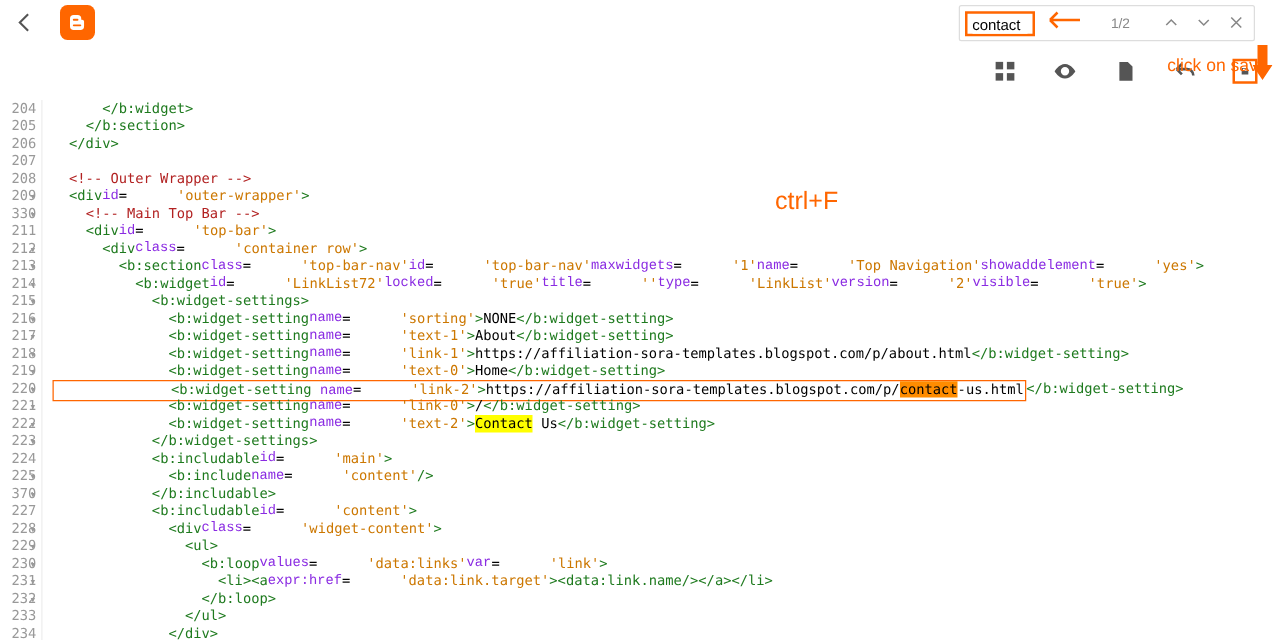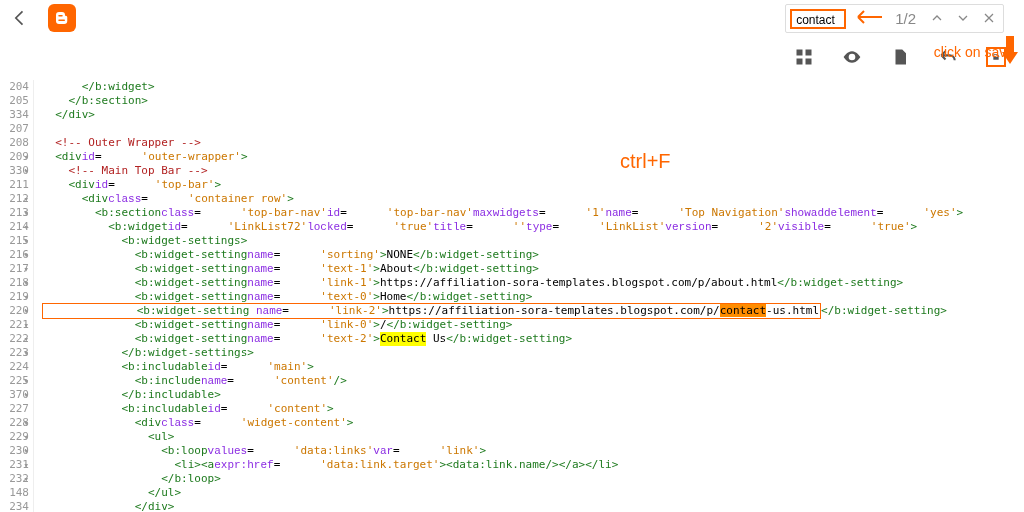--- a/index.html
+++ b/index.html
@@ -4,34 +4,34 @@
 <style>
   * { margin: 0; padding: 0; box-sizing: border-box; }
   body { font-family: Arial, sans-serif; font-size: 13px; background: #fff; width: 1024px; height: 512px; overflow: hidden; position: relative; }
   .header { height: 36px; display: flex; align-items: center; padding: 0 8px; position: relative; }
   .back-arrow { width: 24px; height: 24px; margin-right: 16px; cursor: pointer; display:flex; align-items:center; justify-content:center; color:#555;}
   .logo { width: 28px; height: 28px; background: #ff6600; border-radius: 6px; display: flex; align-items: center; justify-content: center; color: #fff; font-weight: bold; font-size: 18px; }
   .search-box { position: absolute; right: 20px; top: 4px; display: flex; align-items: center; gap: 6px; background:#fff; border:1px solid #ddd; border-radius:2px; padding:2px 4px;}
   .search-input-wrap { border: 2px solid #ff6600; padding: 1px 4px; width: 56px; height:20px;}
   .search-input { border: none; outline: none; font-size: 12px; width: 44px; }
   .search-arrow { color: #ff6600; font-size: 20px; margin-left:4px;}
-  .search-count { color: #888; font-size: 15px; margin: 0 5px; }
+  .search-count { color: #888; font-size: 11px; margin: 0 17px; }
   .search-nav { color: #888; cursor: pointer; padding: 0 4px; font-size:14px;}
   .click-save { position: absolute; right: 10px; top: 44px; color: #ff6600; font-size: 14px; }
   .save-arrow-down { position: absolute; right: 6px; top: 36px; color: #ff6600; font-size: 22px; }
   .toolbar { height: 42px; display: flex; align-items: center; justify-content: flex-end; gap: 28px; padding: 0 18px; }
   .tb-icon { width: 20px; height: 20px; cursor: pointer; color: #555; display:flex; align-items:center; justify-content:center;}
   .save-icon-box { border: 2px solid #ff6600; padding: 4px; }
   .ctrl-f { position: absolute; left: 620px; top: 150px; color: #ff6600; font-size: 20px; font-weight: 300; }
   .editor { display: flex; font-family: 'Consolas','Monaco',monospace; font-size: 11px; line-height: 14px; margin-top: 2px; }
   .gutter { width: 34px; background: #fff; color: #999; text-align: right; padding-right: 4px; border-right:1px solid #eee;}
   .gutter-line { height: 14px; }
   .fold { color:#999; font-size:9px; display:inline-block; width:6px;}
   .code { flex: 1; padding-left: 8px; white-space: pre; }
-  .code-line { height: 14px; display:flex; align-items:center;}
+  .code-line { height: 14px; display:flex; align-items:flex-start;}
   .tag { color: #1e7a1e; }
   .attr { color: #8a2be2; font-family: Liberation Mono, monospace; }
   .val { color: #cc7700; margin-left: 40px; }
   .txt { color: #000; }
   .cmt { color: #b22222; }
   .hl-yellow { background: #ffff00; }
   .hl-orange { background: #ff8c00; color:#000;}
   .box220 { border:1px solid #ff6600; padding:0 1px;}
 </style>
 </head>
@@ -112,21 +112,21 @@
       </svg>
   </div>
 </div>
 
 <div class="ctrl-f">ctrl+F</div>
 
 <div class="editor">
   <div class="gutter" id="gutter">
       <div class="gutter-line">204</div>
       <div class="gutter-line">205</div>
-      <div class="gutter-line">334</div>
+      <div class="gutter-line">206</div>
       <div class="gutter-line">207</div>
       <div class="gutter-line">208 <span class="fold">▾</span></div>
       <div class="gutter-line">209 <span class="fold">▾</span></div>
       <div class="gutter-line">330</div>
       <div class="gutter-line">211 <span class="fold">▾</span></div>
       <div class="gutter-line">212 <span class="fold">▾</span></div>
       <div class="gutter-line">213 <span class="fold">▾</span></div>
       <div class="gutter-line">214 <span class="fold">▾</span></div>
       <div class="gutter-line">215 <span class="fold">▾</span></div>
       <div class="gutter-line">216 <span class="fold">▾</span></div>
@@ -139,17 +139,17 @@
       <div class="gutter-line">223</div>
       <div class="gutter-line">224 <span class="fold">▾</span></div>
       <div class="gutter-line">225 <span class="fold">▾</span></div>
       <div class="gutter-line">370</div>
       <div class="gutter-line">227 <span class="fold">▾</span></div>
       <div class="gutter-line">228 <span class="fold">▾</span></div>
       <div class="gutter-line">229 <span class="fold">▾</span></div>
       <div class="gutter-line">230 <span class="fold">▾</span></div>
       <div class="gutter-line">231 <span class="fold">▾</span></div>
       <div class="gutter-line">232</div>
-      <div class="gutter-line">148</div>
+      <div class="gutter-line">233</div>
       <div class="gutter-line">234</div>
     </div>
   <div class="code" id="code"><div class="code-line">&nbsp;&nbsp;&nbsp;&nbsp;&nbsp;&nbsp;<span class="tag">&lt;/b:widget&gt;</span></div><div class="code-line">&nbsp;&nbsp;&nbsp;&nbsp;<span class="tag">&lt;/b:section&gt;</span></div><div class="code-line">&nbsp;&nbsp;<span class="tag">&lt;/div&gt;</span></div><div class="code-line"></div><div class="code-line">&nbsp;&nbsp;<span class="cmt">&lt;!-- Outer Wrapper --&gt;</span></div><div class="code-line">&nbsp;&nbsp;<span class="tag">&lt;div</span> <span class="attr">id</span>=<span class="val">'outer-wrapper'</span><span class="tag">&gt;</span></div><div class="code-line">&nbsp;&nbsp;&nbsp;&nbsp;<span class="cmt">&lt;!-- Main Top Bar --&gt;</span></div><div class="code-line">&nbsp;&nbsp;&nbsp;&nbsp;<span class="tag">&lt;div</span> <span class="attr">id</span>=<span class="val">'top-bar'</span><span class="tag">&gt;</span></div><div class="code-line">&nbsp;&nbsp;&nbsp;&nbsp;&nbsp;&nbsp;<span class="tag">&lt;div</span> <span class="attr">class</span>=<span class="val">'container row'</span><span class="tag">&gt;</span></div><div class="code-line">&nbsp;&nbsp;&nbsp;&nbsp;&nbsp;&nbsp;&nbsp;&nbsp;<span class="tag">&lt;b:section</span> <span class="attr">class</span>=<span class="val">'top-bar-nav'</span> <span class="attr">id</span>=<span class="val">'top-bar-nav'</span> <span class="attr">maxwidgets</span>=<span class="val">'1'</span> <span class="attr">name</span>=<span class="val">'Top Navigation'</span> <span class="attr">showaddelement</span>=<span class="val">'yes'</span><span class="tag">&gt;</span></div><div class="code-line">&nbsp;&nbsp;&nbsp;&nbsp;&nbsp;&nbsp;&nbsp;&nbsp;&nbsp;&nbsp;<span class="tag">&lt;b:widget</span> <span class="attr">id</span>=<span class="val">'LinkList72'</span> <span class="attr">locked</span>=<span class="val">'true'</span> <span class="attr">title</span>=<span class="val">''</span> <span class="attr">type</span>=<span class="val">'LinkList'</span> <span class="attr">version</span>=<span class="val">'2'</span> <span class="attr">visible</span>=<span class="val">'true'</span><span class="tag">&gt;</span></div><div class="code-line">&nbsp;&nbsp;&nbsp;&nbsp;&nbsp;&nbsp;&nbsp;&nbsp;&nbsp;&nbsp;&nbsp;&nbsp;<span class="tag">&lt;b:widget-settings&gt;</span></div><div class="code-line">&nbsp;&nbsp;&nbsp;&nbsp;&nbsp;&nbsp;&nbsp;&nbsp;&nbsp;&nbsp;&nbsp;&nbsp;&nbsp;&nbsp;<span class="tag">&lt;b:widget-setting</span> <span class="attr">name</span>=<span class="val">'sorting'</span><span class="tag">&gt;</span><span class="txt">NONE</span><span class="tag">&lt;/b:widget-setting&gt;</span></div><div class="code-line">&nbsp;&nbsp;&nbsp;&nbsp;&nbsp;&nbsp;&nbsp;&nbsp;&nbsp;&nbsp;&nbsp;&nbsp;&nbsp;&nbsp;<span class="tag">&lt;b:widget-setting</span> <span class="attr">name</span>=<span class="val">'text-1'</span><span class="tag">&gt;</span><span class="txt">About</span><span class="tag">&lt;/b:widget-setting&gt;</span></div><div class="code-line">&nbsp;&nbsp;&nbsp;&nbsp;&nbsp;&nbsp;&nbsp;&nbsp;&nbsp;&nbsp;&nbsp;&nbsp;&nbsp;&nbsp;<span class="tag">&lt;b:widget-setting</span> <span class="attr">name</span>=<span class="val">'link-1'</span><span class="tag">&gt;</span><span class="txt">https://affiliation-sora-templates.blogspot.com/p/about.html</span><span class="tag">&lt;/b:widget-setting&gt;</span></div><div class="code-line">&nbsp;&nbsp;&nbsp;&nbsp;&nbsp;&nbsp;&nbsp;&nbsp;&nbsp;&nbsp;&nbsp;&nbsp;&nbsp;&nbsp;<span class="tag">&lt;b:widget-setting</span> <span class="attr">name</span>=<span class="val">'text-0'</span><span class="tag">&gt;</span><span class="txt">Home</span><span class="tag">&lt;/b:widget-setting&gt;</span></div><div class="code-line"><span class="box220">&nbsp;&nbsp;&nbsp;&nbsp;&nbsp;&nbsp;&nbsp;&nbsp;&nbsp;&nbsp;&nbsp;&nbsp;&nbsp;&nbsp;<span class="tag">&lt;b:widget-setting</span> <span class="attr">name</span>=<span class="val">'link-2'</span><span class="tag">&gt;</span><span class="txt">https://affiliation-sora-templates.blogspot.com/p/</span><span class="hl-orange">contact</span><span class="txt">-us.html</span></span><span class="tag">&lt;/b:widget-setting&gt;</span></div><div class="code-line">&nbsp;&nbsp;&nbsp;&nbsp;&nbsp;&nbsp;&nbsp;&nbsp;&nbsp;&nbsp;&nbsp;&nbsp;&nbsp;&nbsp;<span class="tag">&lt;b:widget-setting</span> <span class="attr">name</span>=<span class="val">'link-0'</span><span class="tag">&gt;</span><span class="txt">/</span><span class="tag">&lt;/b:widget-setting&gt;</span></div><div class="code-line">&nbsp;&nbsp;&nbsp;&nbsp;&nbsp;&nbsp;&nbsp;&nbsp;&nbsp;&nbsp;&nbsp;&nbsp;&nbsp;&nbsp;<span class="tag">&lt;b:widget-setting</span> <span class="attr">name</span>=<span class="val">'text-2'</span><span class="tag">&gt;</span><span class="hl-yellow">Contact</span><span class="txt"> Us</span><span class="tag">&lt;/b:widget-setting&gt;</span></div><div class="code-line">&nbsp;&nbsp;&nbsp;&nbsp;&nbsp;&nbsp;&nbsp;&nbsp;&nbsp;&nbsp;&nbsp;&nbsp;<span class="tag">&lt;/b:widget-settings&gt;</span></div><div class="code-line">&nbsp;&nbsp;&nbsp;&nbsp;&nbsp;&nbsp;&nbsp;&nbsp;&nbsp;&nbsp;&nbsp;&nbsp;<span class="tag">&lt;b:includable</span> <span class="attr">id</span>=<span class="val">'main'</span><span class="tag">&gt;</span></div><div class="code-line">&nbsp;&nbsp;&nbsp;&nbsp;&nbsp;&nbsp;&nbsp;&nbsp;&nbsp;&nbsp;&nbsp;&nbsp;&nbsp;&nbsp;<span class="tag">&lt;b:include</span> <span class="attr">name</span>=<span class="val">'content'</span><span class="tag">/&gt;</span></div><div class="code-line">&nbsp;&nbsp;&nbsp;&nbsp;&nbsp;&nbsp;&nbsp;&nbsp;&nbsp;&nbsp;&nbsp;&nbsp;<span class="tag">&lt;/b:includable&gt;</span></div><div class="code-line">&nbsp;&nbsp;&nbsp;&nbsp;&nbsp;&nbsp;&nbsp;&nbsp;&nbsp;&nbsp;&nbsp;&nbsp;<span class="tag">&lt;b:includable</span> <span class="attr">id</span>=<span class="val">'content'</span><span class="tag">&gt;</span></div><div class="code-line">&nbsp;&nbsp;&nbsp;&nbsp;&nbsp;&nbsp;&nbsp;&nbsp;&nbsp;&nbsp;&nbsp;&nbsp;&nbsp;&nbsp;<span class="tag">&lt;div</span> <span class="attr">class</span>=<span class="val">'widget-content'</span><span class="tag">&gt;</span></div><div class="code-line">&nbsp;&nbsp;&nbsp;&nbsp;&nbsp;&nbsp;&nbsp;&nbsp;&nbsp;&nbsp;&nbsp;&nbsp;&nbsp;&nbsp;&nbsp;&nbsp;<span class="tag">&lt;ul&gt;</span></div><div class="code-line">&nbsp;&nbsp;&nbsp;&nbsp;&nbsp;&nbsp;&nbsp;&nbsp;&nbsp;&nbsp;&nbsp;&nbsp;&nbsp;&nbsp;&nbsp;&nbsp;&nbsp;&nbsp;<span class="tag">&lt;b:loop</span> <span class="attr">values</span>=<span class="val">'data:links'</span> <span class="attr">var</span>=<span class="val">'link'</span><span class="tag">&gt;</span></div><div class="code-line">&nbsp;&nbsp;&nbsp;&nbsp;&nbsp;&nbsp;&nbsp;&nbsp;&nbsp;&nbsp;&nbsp;&nbsp;&nbsp;&nbsp;&nbsp;&nbsp;&nbsp;&nbsp;&nbsp;&nbsp;<span class="tag">&lt;li&gt;&lt;a</span> <span class="attr">expr:href</span>=<span class="val">'data:link.target'</span><span class="tag">&gt;&lt;data:link.name/&gt;&lt;/a&gt;&lt;/li&gt;</span></div><div class="code-line">&nbsp;&nbsp;&nbsp;&nbsp;&nbsp;&nbsp;&nbsp;&nbsp;&nbsp;&nbsp;&nbsp;&nbsp;&nbsp;&nbsp;&nbsp;&nbsp;&nbsp;&nbsp;<span class="tag">&lt;/b:loop&gt;</span></div><div class="code-line">&nbsp;&nbsp;&nbsp;&nbsp;&nbsp;&nbsp;&nbsp;&nbsp;&nbsp;&nbsp;&nbsp;&nbsp;&nbsp;&nbsp;&nbsp;&nbsp;<span class="tag">&lt;/ul&gt;</span></div><div class="code-line">&nbsp;&nbsp;&nbsp;&nbsp;&nbsp;&nbsp;&nbsp;&nbsp;&nbsp;&nbsp;&nbsp;&nbsp;&nbsp;&nbsp;<span class="tag">&lt;/div&gt;</span></div></div>
 </div>
 
 </body></html>

